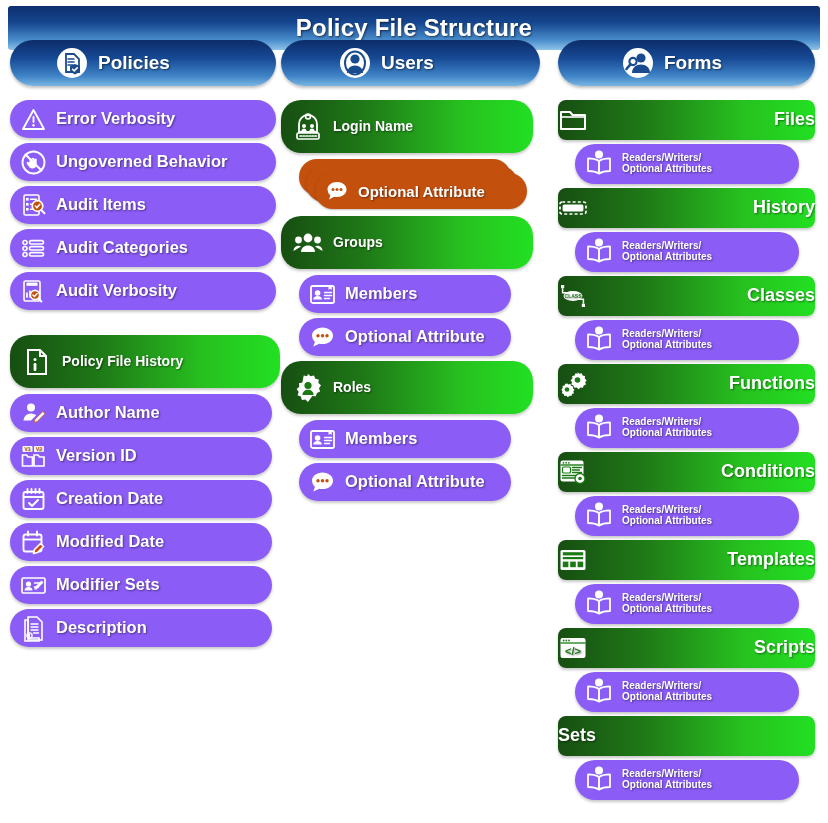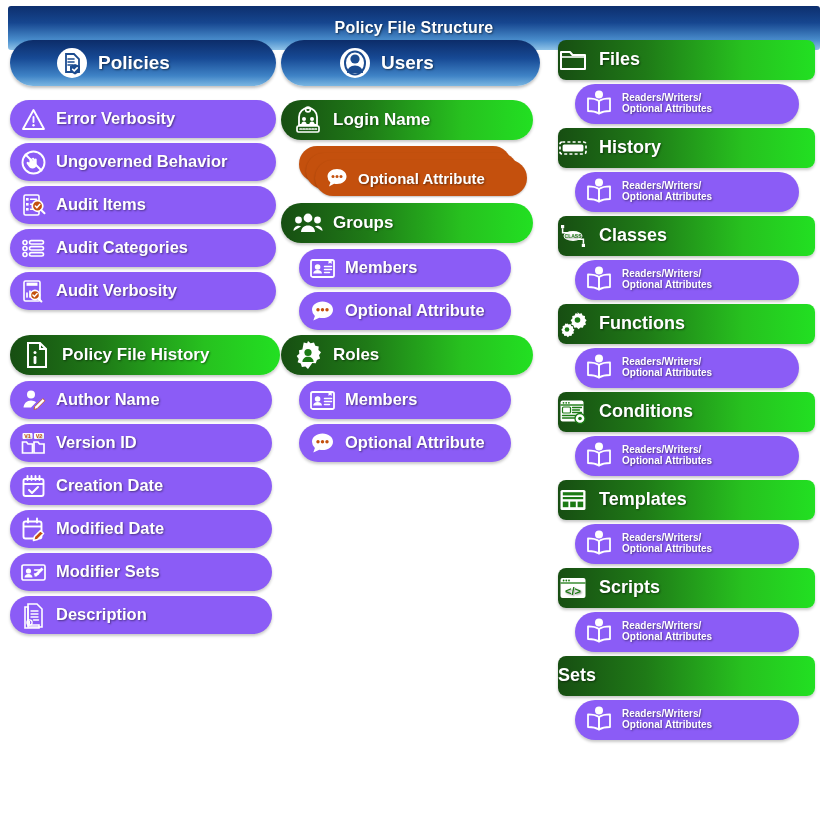--- a/index.html
+++ b/index.html
@@ -14,21 +14,21 @@
   
   .title-bar {
     position: absolute;
     left: 8px; top: 6px; width: 812px; height: 44px;
     background: linear-gradient(180deg, #0d2f6e 0%, #16468f 38%, #4a8ecd 78%, #8fc3e8 100%);
     border-radius: 3px;
     display: flex; align-items: center; justify-content: center;
   }
   .title-text {
     color: #ffffff;
-    font-size: 16px;
+    font-size: 24px;
     font-weight: bold;
     letter-spacing: .2px;
     text-shadow: 1px 1px 2px rgba(0,0,0,.55);
   }
 
   
   .col { position: absolute; top: 40px; }
   #col-policies { left: 10px;  width: 266px; }
   #col-users    { left = 0; left: 281px; width: 259px; }
   #col-forms    { left: 558px; width: 257px; }
@@ -73,25 +73,25 @@
   .item {
     height: 38px;
     margin-bottom: 5px;
     padding-left: 10px;
     gap: 9px;
     font-size: 16.5px;
   }
   .item .ico { width: 27px; height: 27px; }
 
   .group-head {
-    height: 40px;
+    height: 53px;
     margin-bottom: 6px;
     padding-left: 12px;
     gap: 10px;
-    font-size: 17px;
+    font-size: 14px;
     border-radius: 20px;
   }
   .group-head .ico { width: 30px; height: 30px; }
 
   
   #col-policies .item { width: 266px; }
   #col-policies .item.narrow  { width: 262px; }
   #col-policies .gap { height: 20px; }
   #policy-history { width: 270px; }
 
@@ -117,21 +117,21 @@
     color:#fff; font-weight:bold; font-size:15px;
     text-shadow: 1px 1px 2px rgba(0,0,0,.45);
   }
   .stack .l3 .ico { width: 24px; height: 24px; flex:0 0 24px; }
 
   
   #col-forms .form-head {
     width: 257px; height: 40px;
     margin-bottom: 4px;
     border-radius: 8px;
-    display:flex; align-items:center; justify-content:flex-start;
+    display:flex; align-items:center; justify-content:space-between;
     gap: 11px;
     font-size: 18px;
   }
   #col-forms .form-head .ico { width: 30px; height: 30px; }
   #col-forms .rwoa {
     width: 224px; height: 40px;
     margin-left: 17px; margin-bottom: 4px;
     border-radius: 20px;
     display:flex; align-items:center;
     gap: 8px;
@@ -434,20 +434,32 @@
         <circle cx="9" cy="11.8" r="1.7" fill="#c4500d"></circle>
             <circle cx="13.5" cy="11.8" r="1.7" fill="#c4500d"></circle>
             <circle cx="18" cy="11.8" r="1.7" fill="#c4500d"></circle>
           </svg>
       </span>
       <span class="txt">Optional Attribute</span>
     </div>
   </div>
 
   <div class="col" id="col-forms">
+    <div class="col-header">
+      <span class="hd-icon">
+        <svg viewBox="0 0 32 32">
+            <circle cx="16" cy="16" r="15" fill="#fff"></circle>
+        <circle cx="19" cy="11" r="4.6" fill="#1b4b8f"></circle>
+        <path d="M10 26c0-5 4-8.4 9-8.4s9 3.4 9 8.4z" fill="#1b4b8f"></path>
+        <circle cx="11" cy="14.5" r="3.6" fill="none" stroke="#1b4b8f" stroke-width="2.2"></circle>
+        <path d="M8.6 17.2L4.5 22" stroke="#1b4b8f" stroke-width="2.6" stroke-linecap="round"></path>
+          </svg>
+      </span>
+      <span class="lbl">Forms</span>
+    </div>
 
     <div class="pill form-head greenbar">
       <span class="ico">
         <svg viewBox="0 0 30 30">
             <path d="M3 7h9l2.5 3H27v14H3z" fill="none" stroke="#fff" stroke-width="2" stroke-linejoin="round"></path>
         <path d="M3 12h24" stroke="#fff" stroke-width="1.6"></path>
           </svg>
       </span>
       <span class="txt">Files</span>
     </div>

